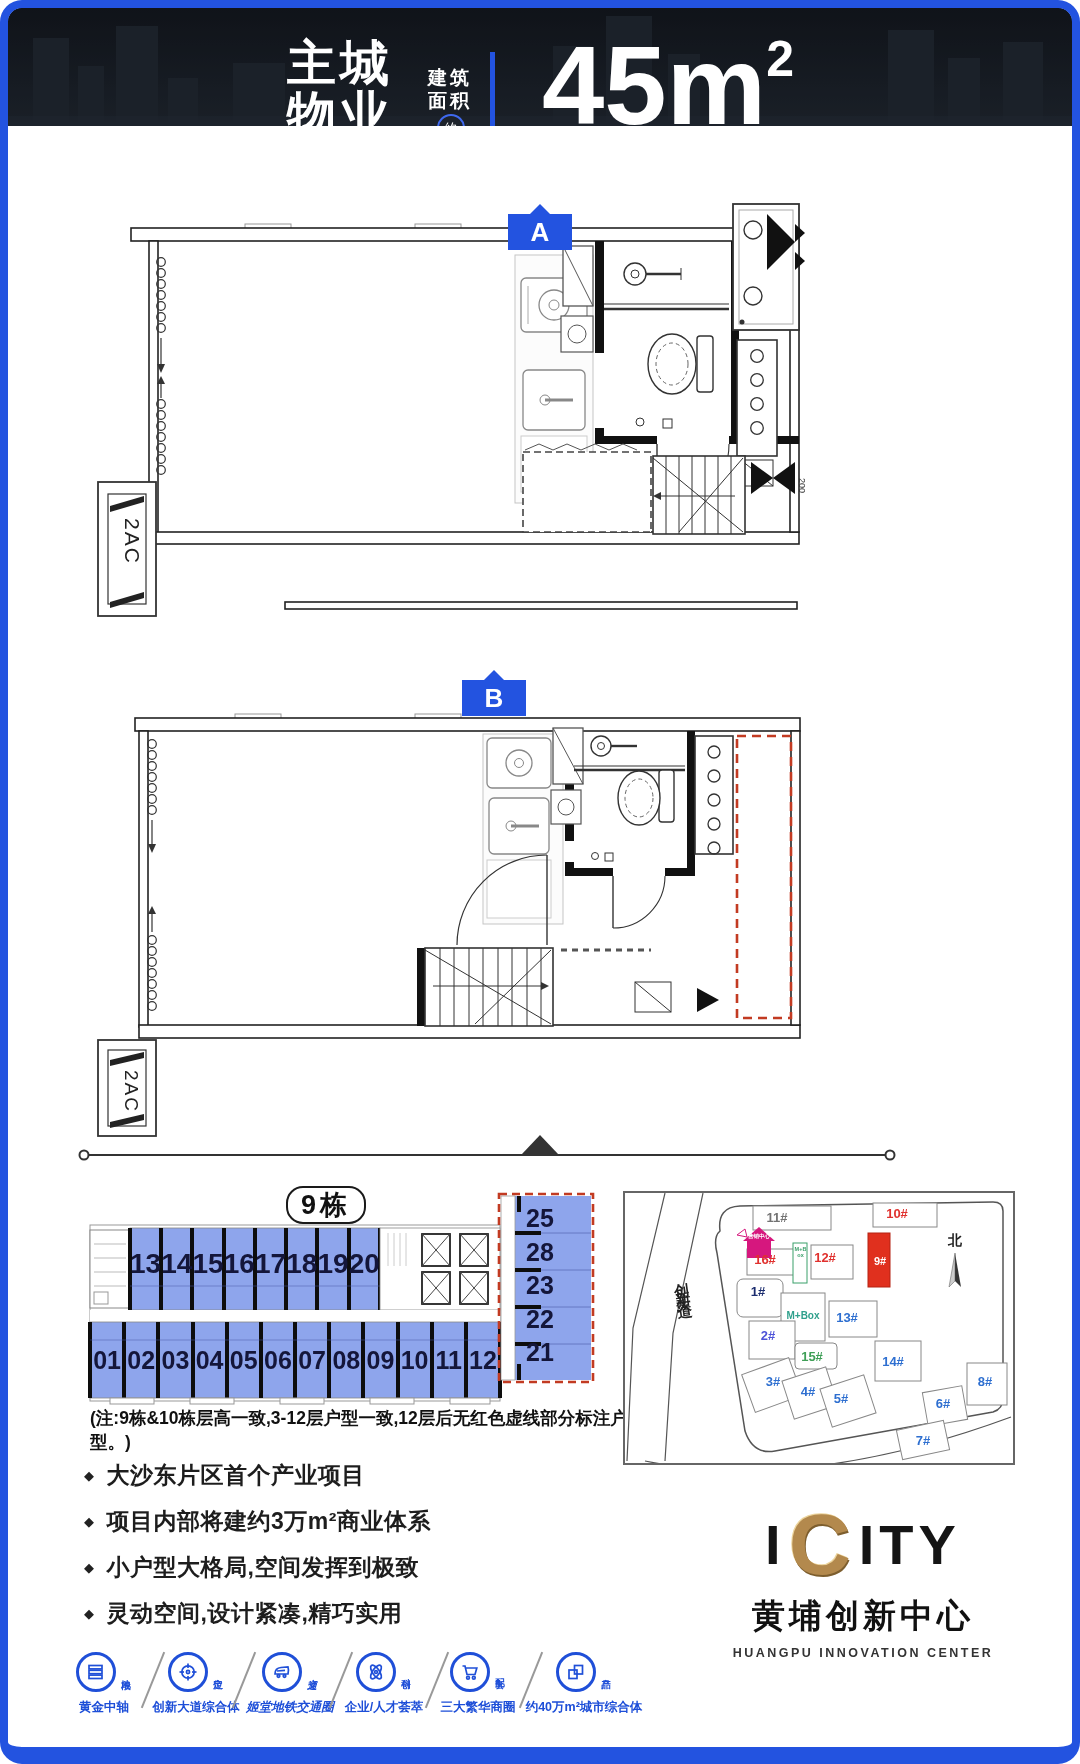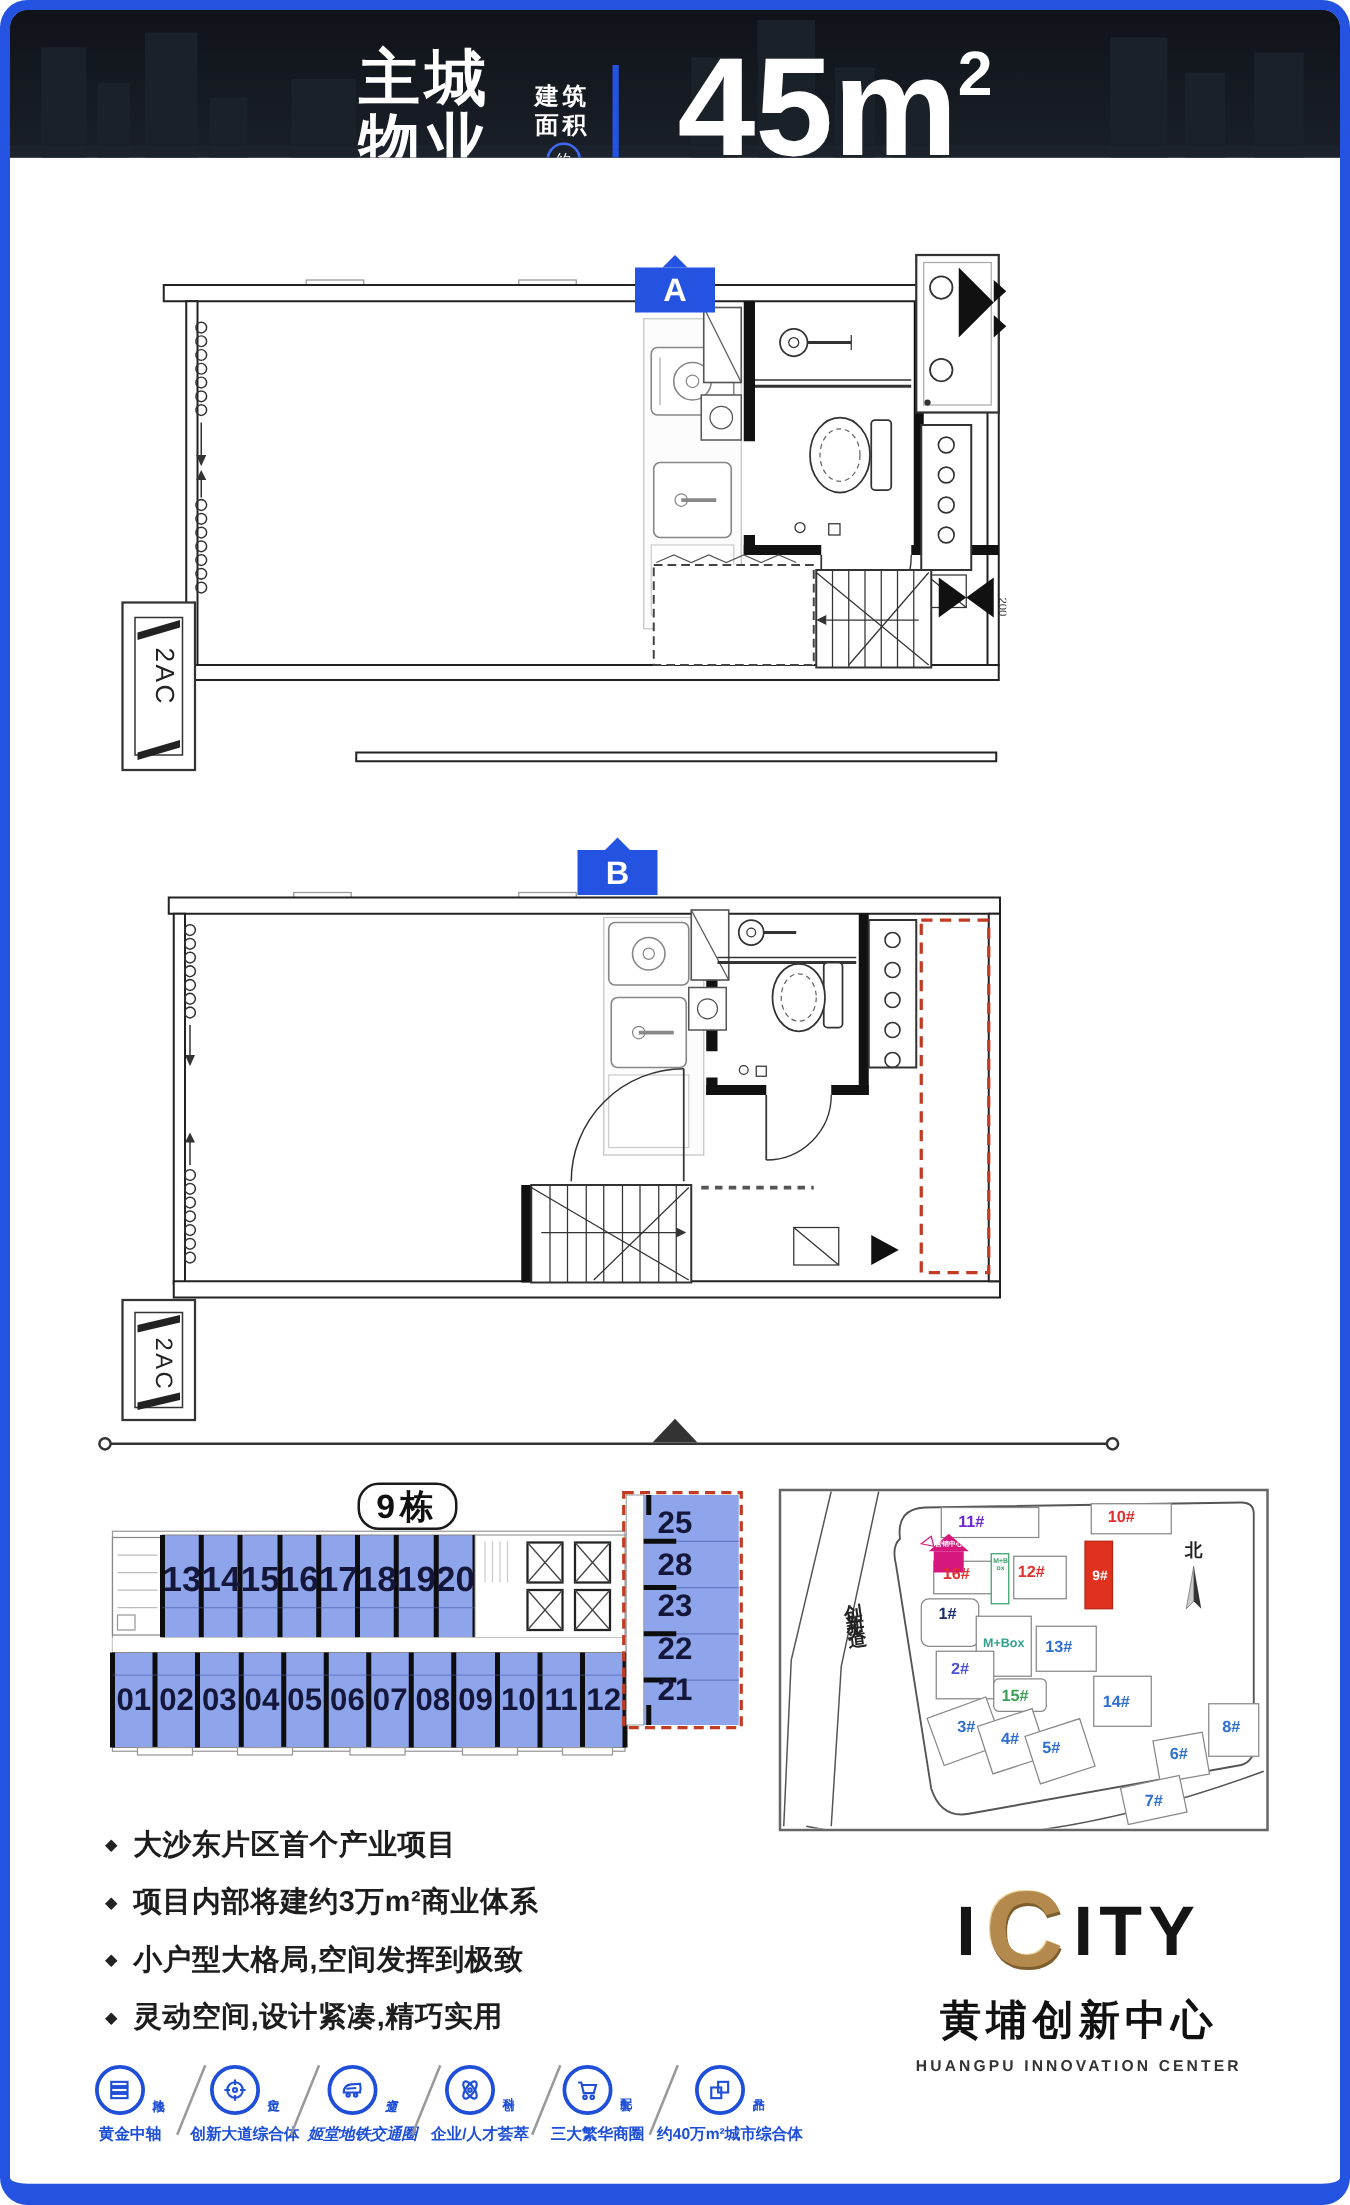--- a/index.html
+++ b/index.html
@@ -512,20 +512,21 @@
       <span>11</span>
       <span>12</span>
     </div>
   <div class="units units-side" id="units-side">
       <span>25</span>
       <span>28</span>
       <span>23</span>
       <span>22</span>
       <span>21</span>
     </div>
+  <div class="note">(注:9栋&amp;10栋层高一致,3-12层户型一致,12层后无红色虚线部分标注户型。)</div>
 
   <div class="map">
     <svg width="388" height="270" viewBox="0 0 388 270" style="position:absolute;left:0;top:0;">
       <path d="M95,38 Q92,14 115,13 L368,9 Q378,9 378,18 L378,205 Q378,216 368,219 L150,258 Q128,262 120,238 L92,60 Q88,44 95,38 Z" fill="none" stroke="#555" stroke-width="1.5"></path>
       <g stroke="#555" stroke-width="1.2" fill="none">
         <path d="M40,0 L8,135 L2,268"></path>
         <path d="M78,0 L48,140 L40,268"></path>
         <path d="M20,268 Q180,300 386,224"></path>
       </g>
       <g stroke="#888" stroke-width="1" fill="#fff">
@@ -566,21 +567,21 @@
       <g>
         <polygon points="330,60 336,94 330,88" fill="#333"></polygon>
         <polygon points="330,60 324,94 330,88" fill="#ccc" stroke="#555" stroke-width="0.5"></polygon>
       </g>
     </svg>
     <span class="map-road">创新大道</span>
     <span class="map-north">北</span>
     <span class="map-house-label">营销中心</span>
     <span class="map-mbox-small">M+Box</span>
     <div id="map-labels">
-        <span class="map-label" style="left: 152px; top: 24px; color: #6d28d9;">11#</span>
+        <span class="map-label" style="left: 152px; top: 24px; color: #737373;">11#</span>
         <span class="map-label" style="left: 272px; top: 20px; color: rgb(224, 49, 46);">10#</span>
         <span class="map-label" style="left: 140px; top: 66px; color: rgb(224, 49, 46);">16#</span>
         <span class="map-label" style="left: 200px; top: 64px; color: rgb(224, 49, 46);">12#</span>
         <span class="map-label" style="left: 255px; top: 68px; color: rgb(255, 255, 255); font-size: 11px;">9#</span>
         <span class="map-label" style="left: 133px; top: 98px; color: rgb(27, 44, 110);">1#</span>
         <span class="map-label" style="left: 178px; top: 122px; color: rgb(47, 160, 140); font-size: 10px;">M+Box</span>
         <span class="map-label" style="left: 222px; top: 124px; color: rgb(46, 111, 208);">13#</span>
         <span class="map-label" style="left: 143px; top: 142px; color: rgb(77, 82, 216);">2#</span>
         <span class="map-label" style="left: 187px; top: 163px; color: rgb(63, 159, 87);">15#</span>
         <span class="map-label" style="left: 268px; top: 168px; color: rgb(46, 111, 208);">14#</span>

